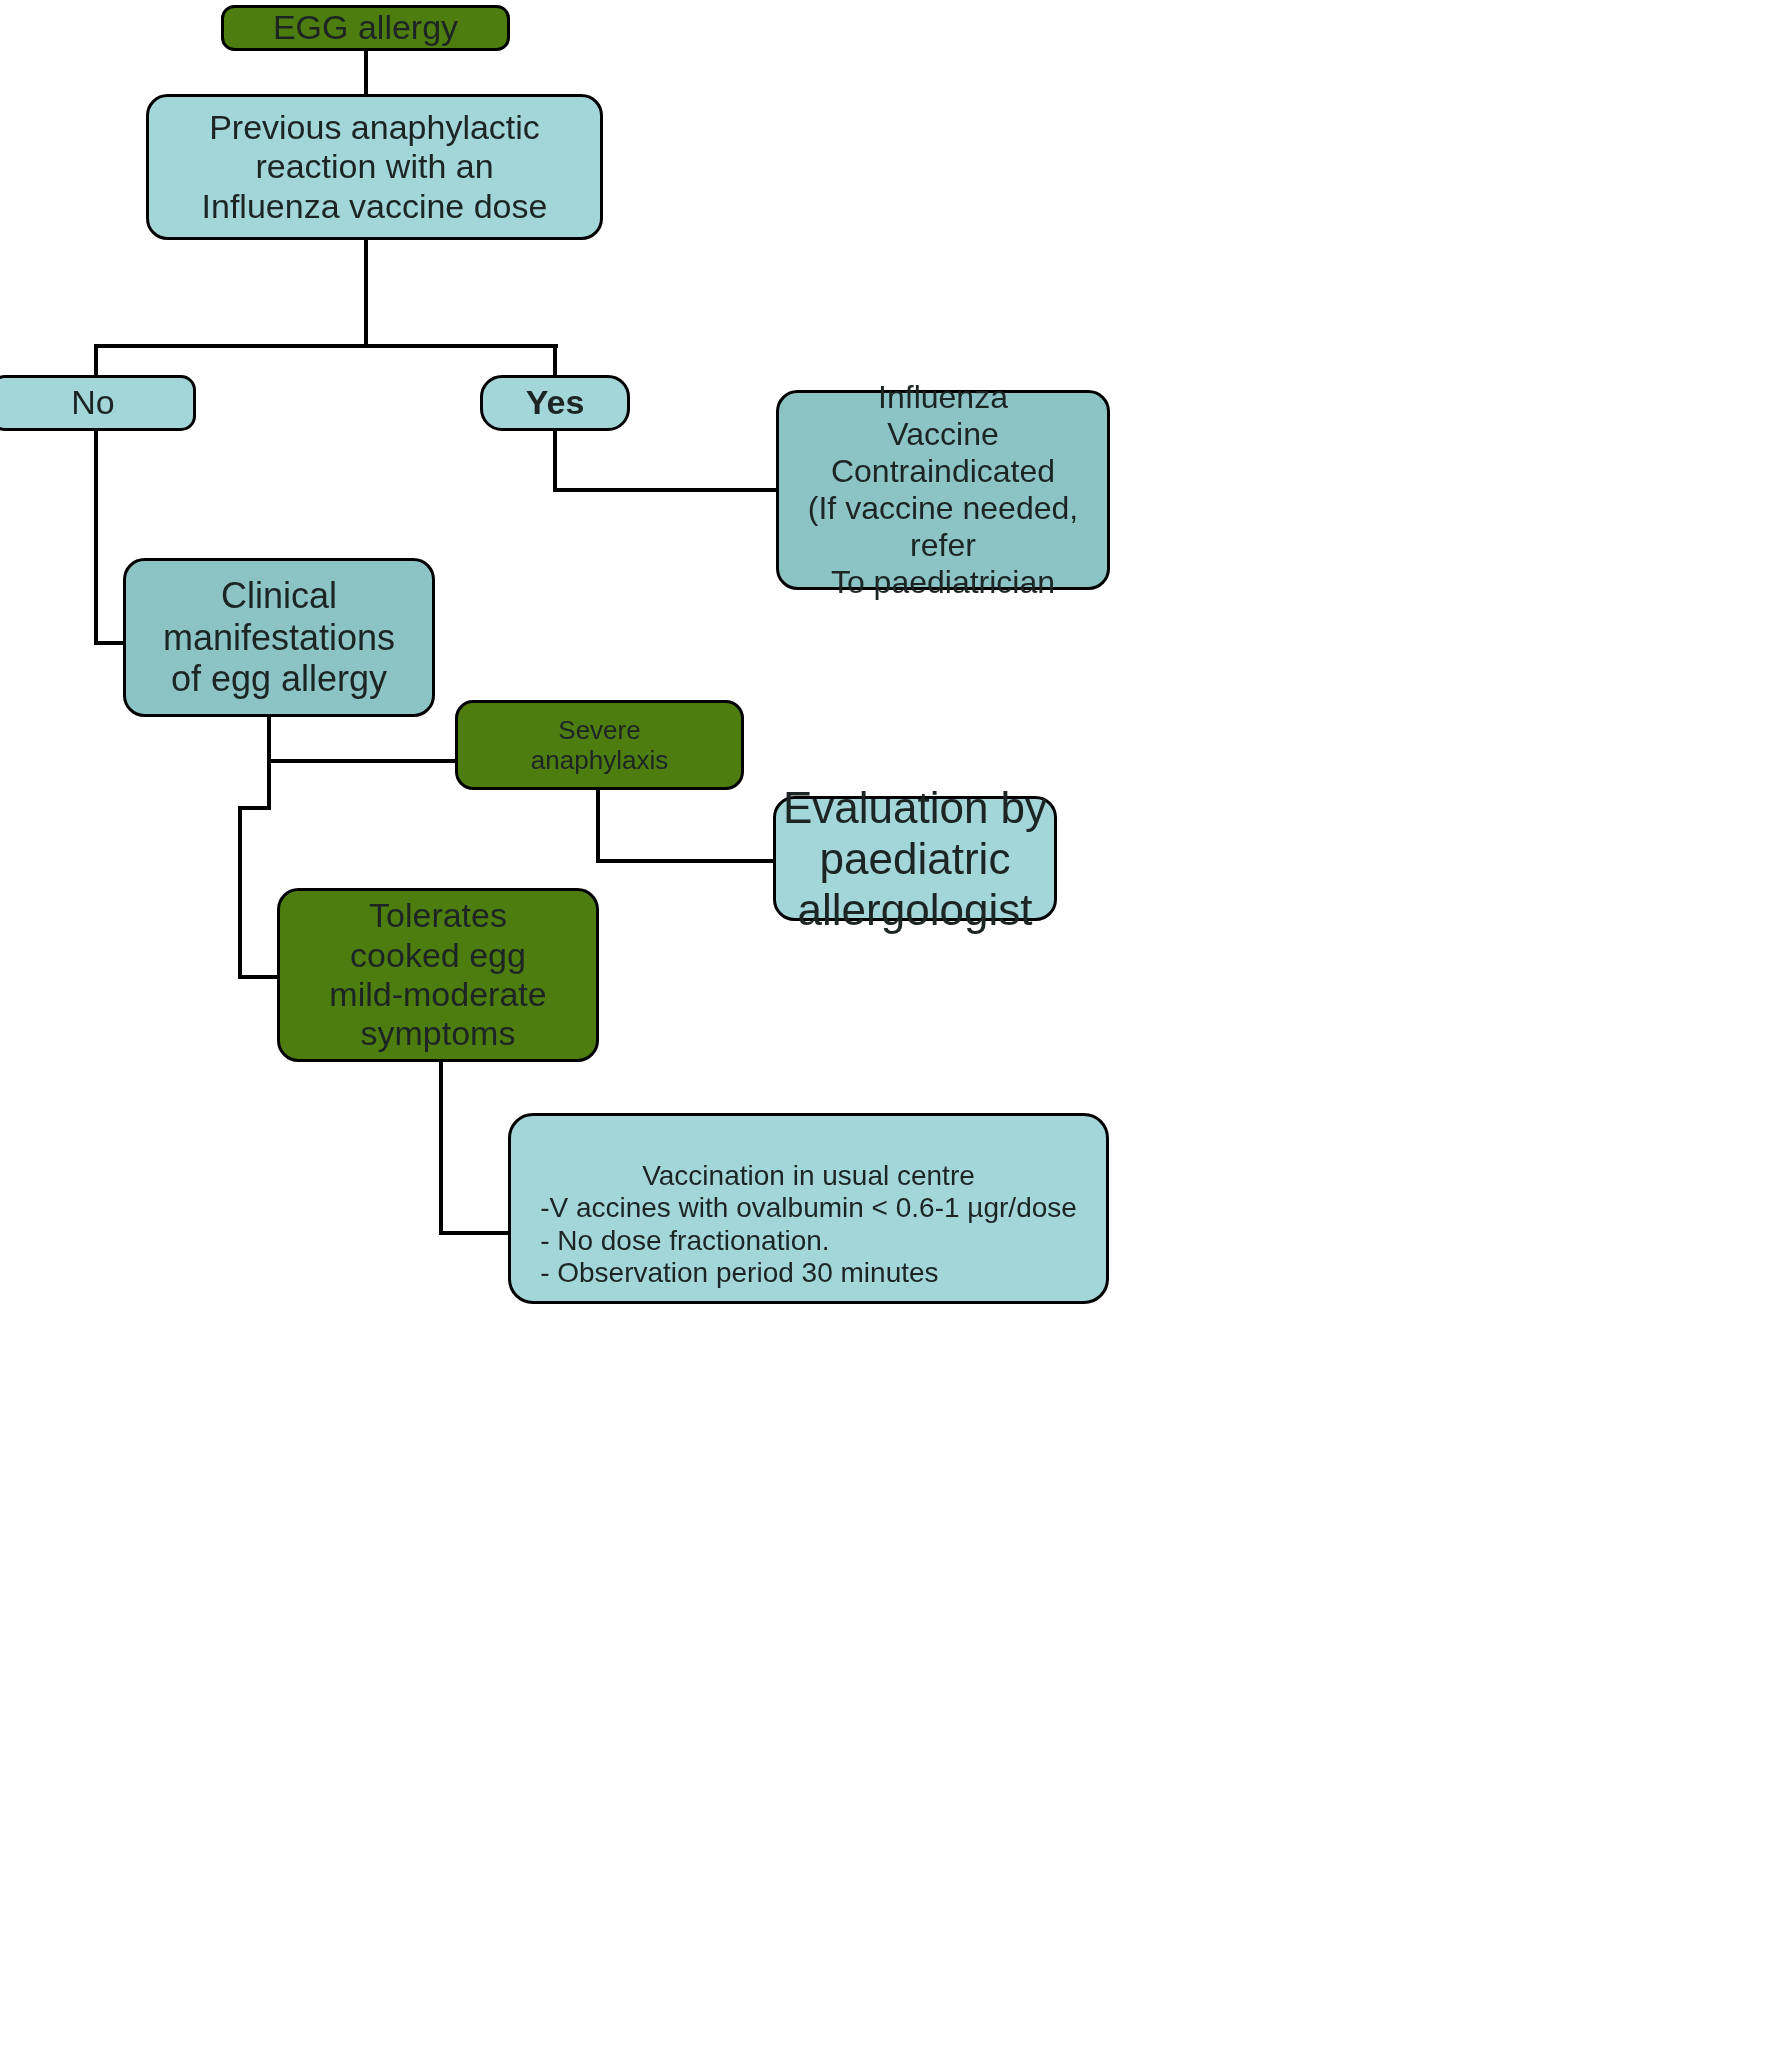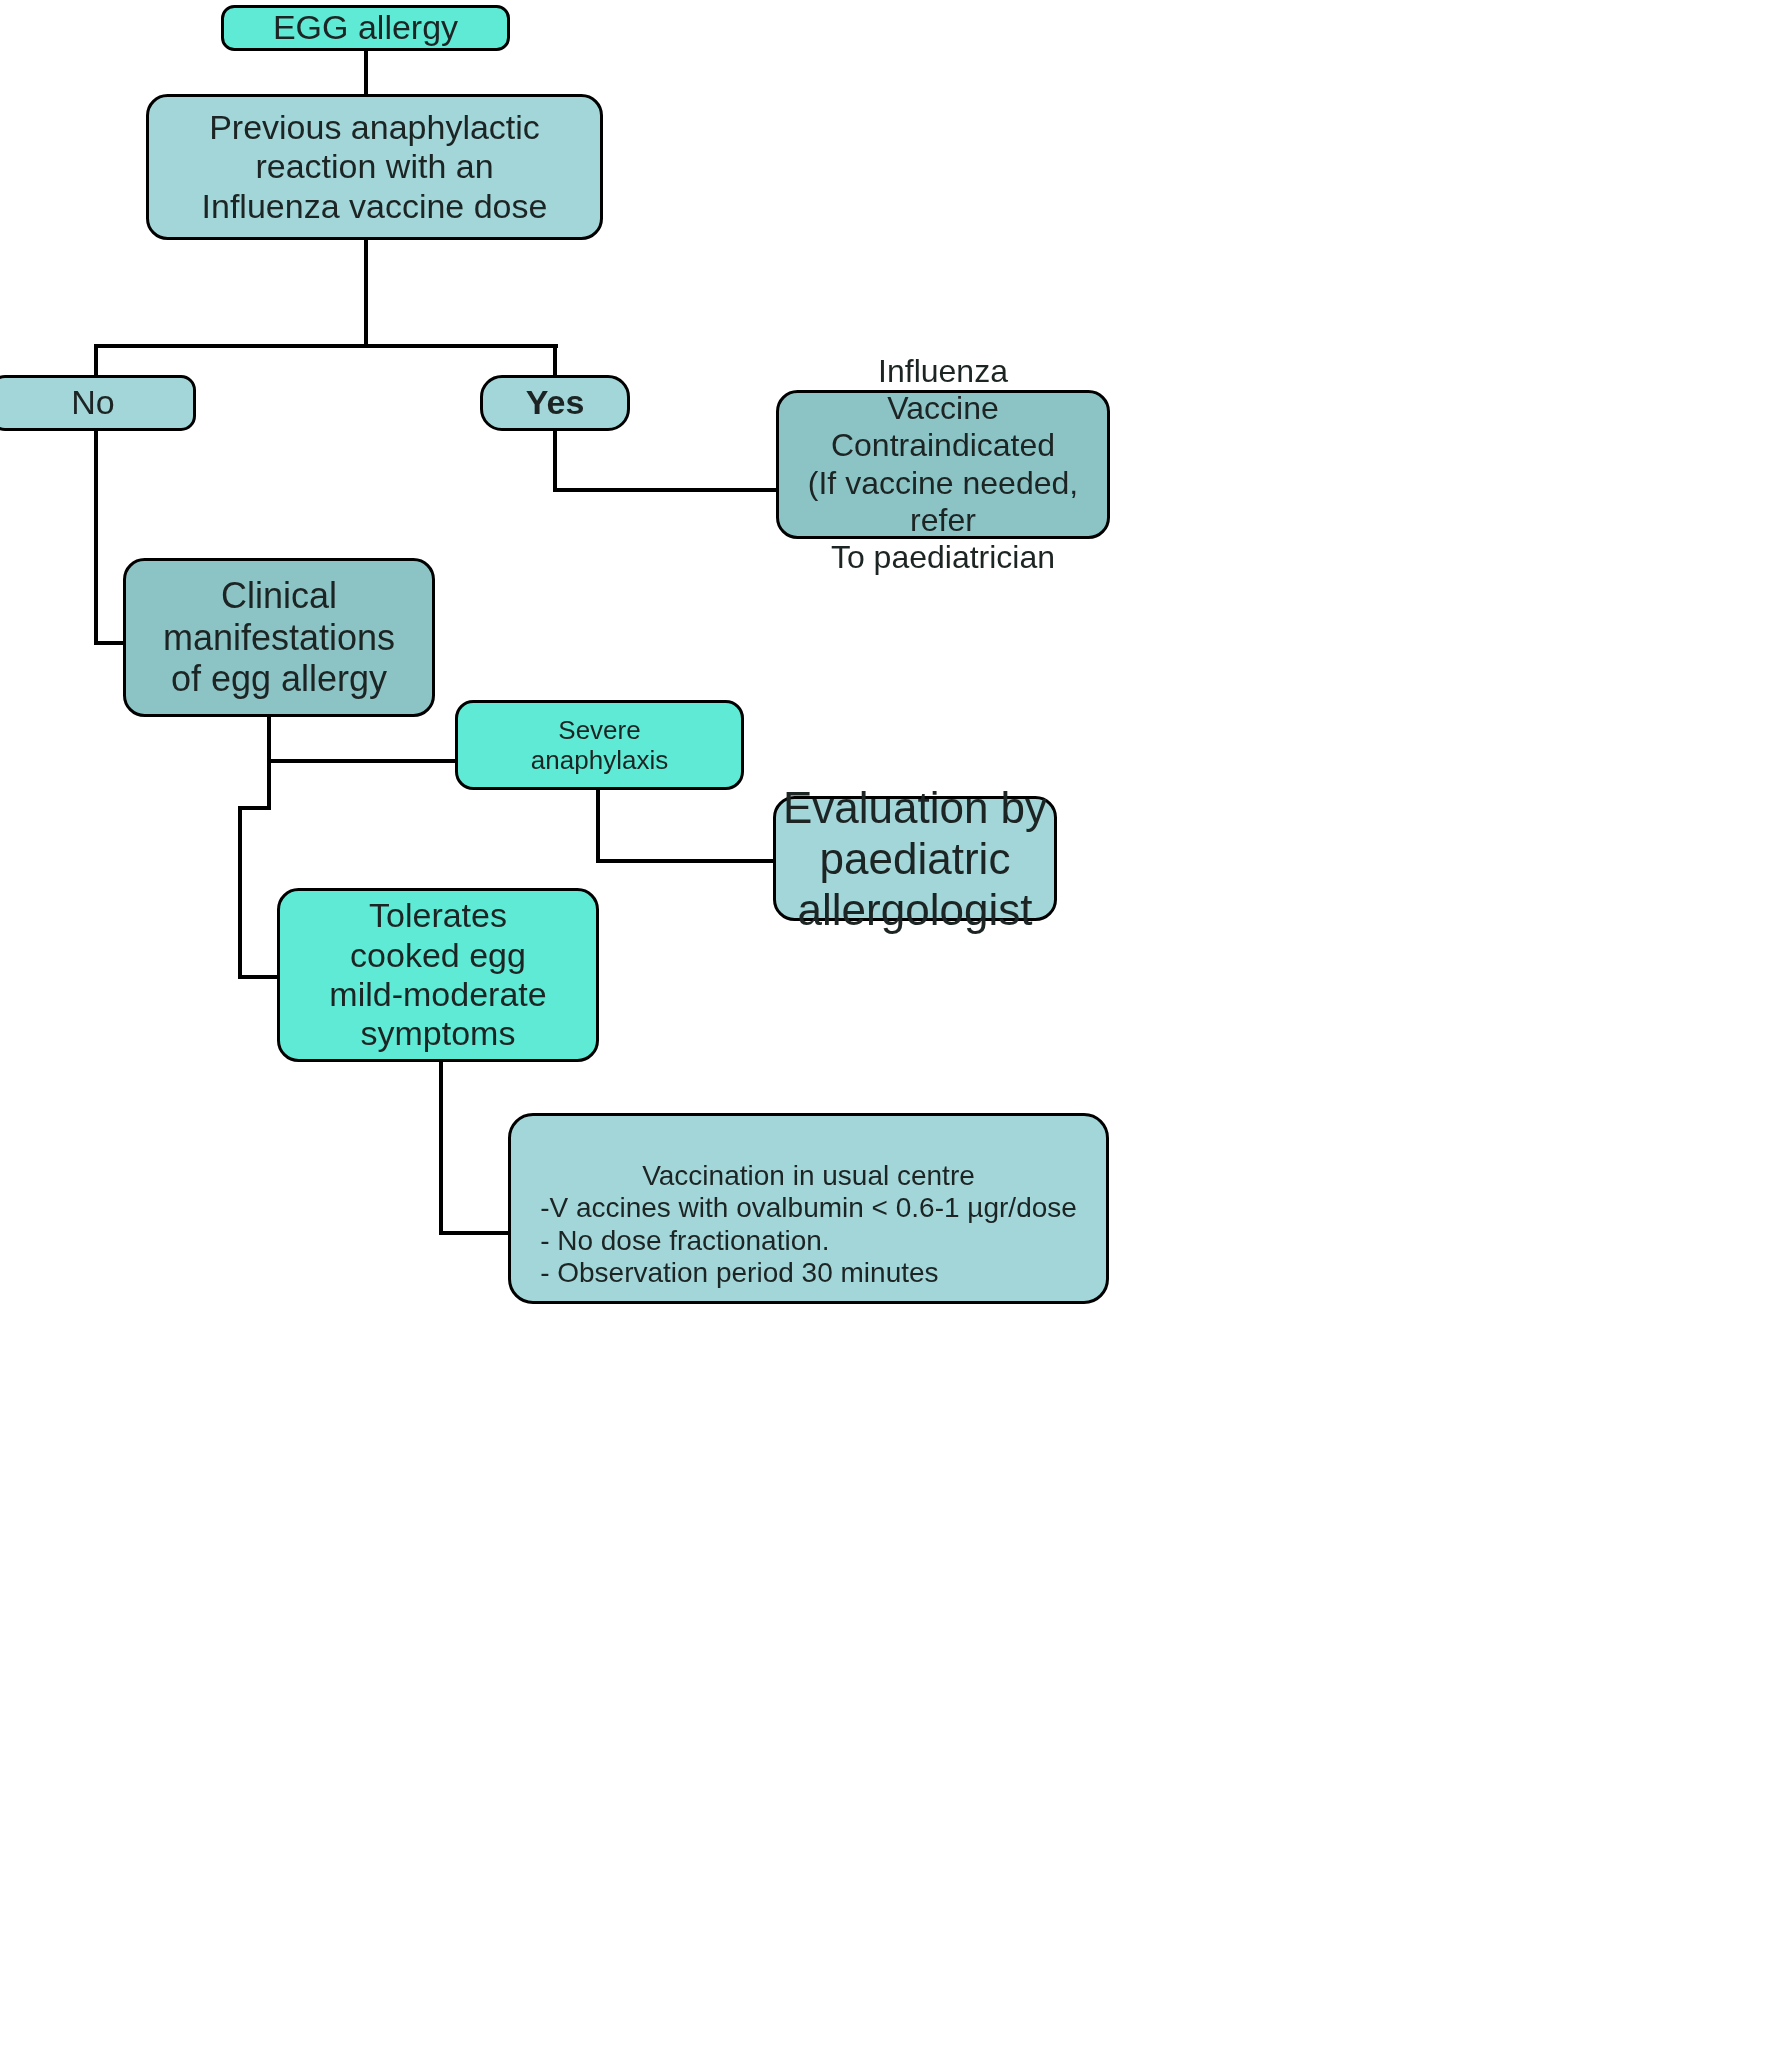--- a/index.html
+++ b/index.html
@@ -24,30 +24,30 @@
     justify-content:center;
     text-align:center;
     line-height:1.16;
     z-index:5;
   }
   .node .txt{
     white-space:pre-line;
     padding:0 6.6px;
   }
   
-  .tone-light{background:#5eead4;}
+  .tone-light{background:#4d7c0f;}
   .tone-mid{background:#a2d6d8;}
   .tone-deep{background:#8cc4c5;}
 
   
   #n-egg{ left:221px; top:5px; width:289px; height:46px; font-size:34px; border-radius:13.3px;}
   #n-prev{ left:146px; top:94px; width:457px; height:146px; font-size:34px;}
   #n-no{ left:-10px; top:375px; width:206px; height:56px; font-size:34px; border-radius:15px;}
   #n-yes{ left:480px; top:375px; width:150px; height:56px; font-size:34px; border-radius:22px;font-weight:bold;}
-  #n-contra{ left:776px; top:390px; width:334px; height:149px; font-size:32px;}
+  #n-contra{ left:776px; top:390px; width:334px; height:200px; font-size:32px;}
   #n-clinical{ left:123px; top:558px; width:312px; height:159px; font-size:36px;}
   #n-severe{ left:455px; top:700px; width:289px; height:90px; font-size:26px; border-radius:18.3px;}
   #n-eval{ left:773px; top:796px; width:284px; height:125px; font-size:44px;}
   #n-tolerates{ left:277px; top:888px; width:322px; height:174px; font-size:34px;}
   #n-vacc{ left:508px; top:1113px; width:601px; height:191px; font-size:28px; border-radius:25px;}
   #n-vacc .txt{ text-align:left; padding:0 13.3px;}
   #n-vacc .hdr{ display:block; text-align:center; }
 
   
   .ln{position:absolute;background:#000000;z-index:1;}

